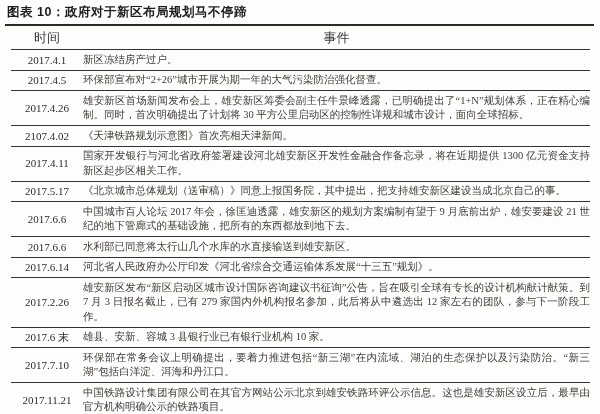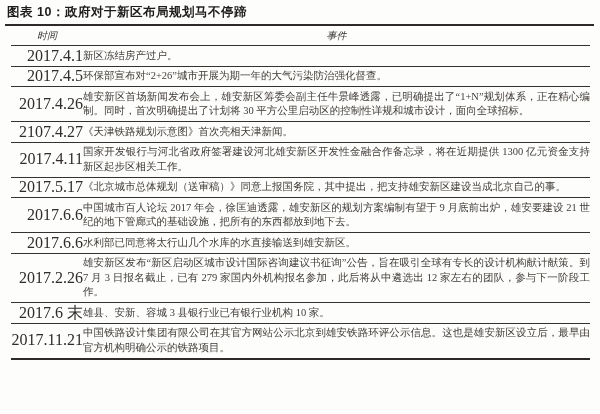--- a/index.html
+++ b/index.html
@@ -32,38 +32,37 @@
   }
   table.events {
     width: calc(100% - 10px);
     margin: 0 4px 0 6px;
     border-collapse: collapse;
     table-layout: fixed;
     font-size: 10.5px;
   }
   table.events th {
     font-weight: normal;
-    font-size: 10px;
+    font-size: 13px;
     color: #3a3735;
     border-bottom: 1px solid #35312e;
     padding: 3px 0 2px 0;
     text-align: center;
-    font-style: italic;
   }
   table.events col.c-date { width: 72px; }
   table.events td {
     border-bottom: 1px solid #35312e;
     padding: 2.5px 0;
     line-height: 14.5px;
     vertical-align: middle;
   }
   td.date {
-    text-align: right;
+    text-align: center;
     white-space: nowrap;
-    font-size: 16px;
+    font-size: 11px;
     color: #2f2c2a;
   }
   td.event {
     padding-left: 6px;
     padding-right: 2px;
     text-align: justify;
     color: #403c39;
   }
   tbody tr:last-child td {
     border-bottom: 2px solid #2d2a27;
@@ -94,46 +93,54 @@
         </tr>
         <tr>
           <td class="date">2017.4.5</td>
           <td class="event">环保部宣布对“2+26”城市开展为期一年的大气污染防治强化督查。</td>
         </tr>
         <tr>
           <td class="date">2017.4.26</td>
           <td class="event">雄安新区首场新闻发布会上，雄安新区筹委会副主任牛景峰透露，已明确提出了“1+N”规划体系，正在精心编制。同时，首次明确提出了计划将 30 平方公里启动区的控制性详规和城市设计，面向全球招标。</td>
         </tr>
         <tr>
-          <td class="date">2107.4.27</td>
+          <td class="date">2107.4.02</td>
           <td class="event">《天津铁路规划示意图》首次亮相天津新闻。</td>
         </tr>
         <tr>
           <td class="date">2017.4.11</td>
           <td class="event">国家开发银行与河北省政府签署建设河北雄安新区开发性金融合作备忘录，将在近期提供 1300 亿元资金支持新区起步区相关工作。</td>
         </tr>
         <tr>
           <td class="date">2017.5.17</td>
           <td class="event">《北京城市总体规划（送审稿）》同意上报国务院，其中提出，把支持雄安新区建设当成北京自己的事。</td>
         </tr>
         <tr>
           <td class="date">2017.6.6</td>
           <td class="event">中国城市百人论坛 2017 年会，徐匡迪透露，雄安新区的规划方案编制有望于 9 月底前出炉，雄安要建设 21 世纪的地下管廊式的基础设施，把所有的东西都放到地下去。</td>
         </tr>
         <tr>
           <td class="date">2017.6.6</td>
           <td class="event">水利部已同意将太行山几个水库的水直接输送到雄安新区。</td>
         </tr>
         <tr>
+          <td class="date">2017.6.14</td>
+          <td class="event">河北省人民政府办公厅印发《河北省综合交通运输体系发展“十三五”规划》。</td>
+        </tr>
+        <tr>
           <td class="date">2017.2.26</td>
           <td class="event">雄安新区发布“新区启动区城市设计国际咨询建议书征询”公告，旨在吸引全球有专长的设计机构献计献策。到 7 月 3 日报名截止，已有 279 家国内外机构报名参加，此后将从中遴选出 12 家左右的团队，参与下一阶段工作。</td>
         </tr>
         <tr>
           <td class="date">2017.6 末</td>
           <td class="event">雄县、安新、容城 3 县银行业已有银行业机构 10 家。</td>
+        </tr>
+        <tr>
+          <td class="date">2017.7.10</td>
+          <td class="event">环保部在常务会议上明确提出，要着力推进包括“新三湖”在内流域、湖泊的生态保护以及污染防治。“新三湖”包括白洋淀、洱海和丹江口。</td>
         </tr>
         <tr>
           <td class="date">2017.11.21</td>
           <td class="event">中国铁路设计集团有限公司在其官方网站公示北京到雄安铁路环评公示信息。这也是雄安新区设立后，最早由官方机构明确公示的铁路项目。</td>
         </tr>
       </tbody>
   </table>
 
 </div>
 

